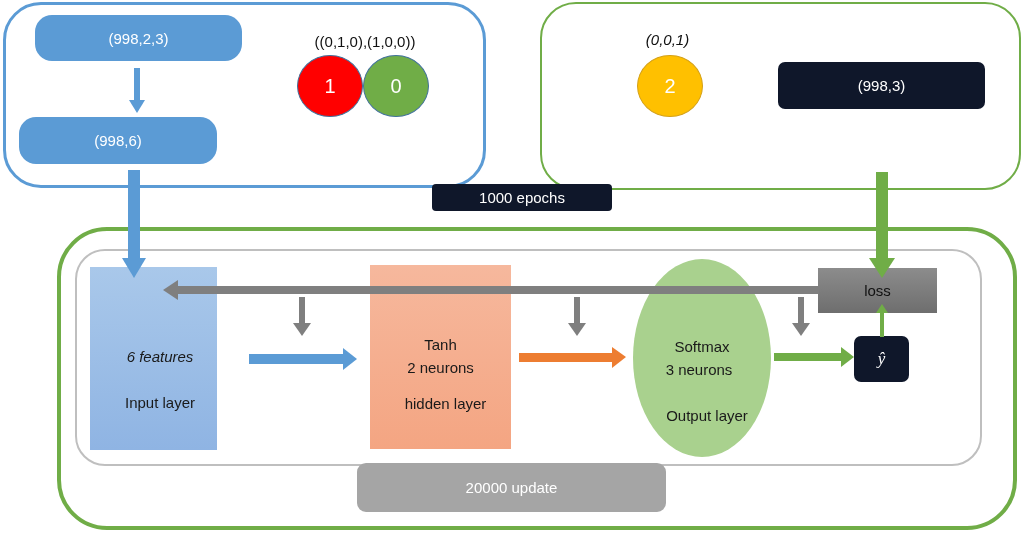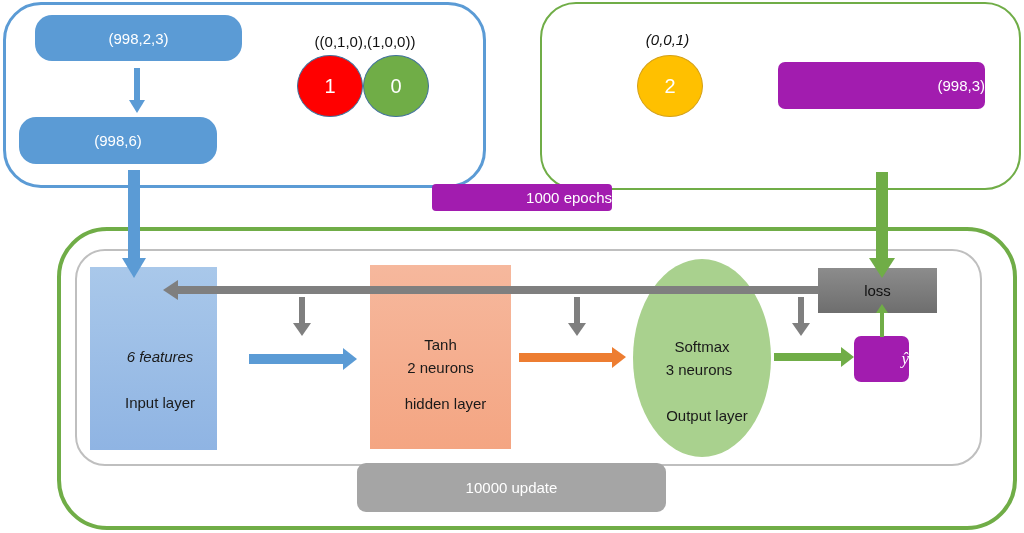--- a/index.html
+++ b/index.html
@@ -5,21 +5,21 @@
   html, body { margin:0; padding:0; background:#ffffff; }
   body { width:1024px; height:533px; position:relative; overflow:hidden;
          font-family:"Liberation Sans", "DejaVu Sans", sans-serif; }
   .abs { position:absolute; box-sizing:border-box; }
   .frame { border-radius:38px; }
   .blue-frame { left:3px; top:2px; width:483px; height:186px; border:3px solid #5b9bd5; }
   .green-frame-top { left:540px; top:2px; width:481px; height:188px; border:2px solid #70ad47; border-radius:36px; }
   .outer-green { left:57px; top:227px; width:960px; height:303px; border:4px solid #70ad47; border-radius:50px; }
   .inner-gray { left:75px; top:249px; width:907px; height:217px; border:2px solid #bfbfbf; border-radius:30px; }
   .blue-box { background:#5b9bd5; color:#fff; border-radius:17px; display:flex; align-items:center; justify-content:center; font-size:15px; }
-  .green-box { background:#a21caf; color:#fff; border-radius:7px; display:flex; align-items:center; justify-content:flex-end; font-size:15px; }
+  .green-box { background:#0f172a; color:#fff; border-radius:7px; display:flex; align-items:center; justify-content:center; font-size:15px; }
   .circle { border-radius:50%; color:#fff; display:flex; align-items:center; justify-content:center; font-size:20px; }
   .label { color:#111; font-size:15px; text-align:center; white-space:nowrap; }
   .layer-text { color:#1a1a1a; font-size:15px; text-align:center; white-space:nowrap; }
   svg.overlay { position:absolute; left:0; top:0; }
 </style>
 </head>
 <body>
 
 <div class="abs frame blue-frame"></div>
 <div class="abs blue-box" style="left:35px;top:15px;width:207px;height:46px;">
@@ -44,21 +44,21 @@
 <div class="abs green-box" style="left:778px;top:62px;width:207px;height:47px;">
   <span>(998,3)</span>
 </div>
 
 <div class="abs outer-green"></div>
 <div class="abs inner-gray"></div>
 <div class="abs green-box" style="left:432px;top:184px;width:180px;height:27px;border-radius:4px;">
   <span>1000 epochs</span>
 </div>
 <div class="abs" style="left:357px;top:463px;width:309px;height:49px;background:#a5a5a5;border-radius:9px;color:#fff;display:flex;align-items:center;justify-content:center;font-size:15px;">
-  <span>10000 update</span>
+  <span>20000 update</span>
 </div>
 
 <div class="abs" style="left:90px;top:267px;width:127px;height:183px;background:linear-gradient(#a9c8ea,#8fb4e3);"></div>
 <div class="abs layer-text" style="left:90px;top:348px;width:140px;font-style:italic;">6 features</div>
 <div class="abs layer-text" style="left:90px;top:394px;width:140px;">Input layer</div>
 
 <div class="abs" style="left:370px;top:265px;width:141px;height:184px;background:linear-gradient(#f6b89d,#f4a582);"></div>
 <div class="abs layer-text" style="left:370px;top:336px;width:141px;">Tanh</div>
 <div class="abs layer-text" style="left:370px;top:359px;width:141px;">2 neurons</div>
 <div class="abs layer-text" style="left:375px;top:395px;width:141px;">hidden layer</div>

